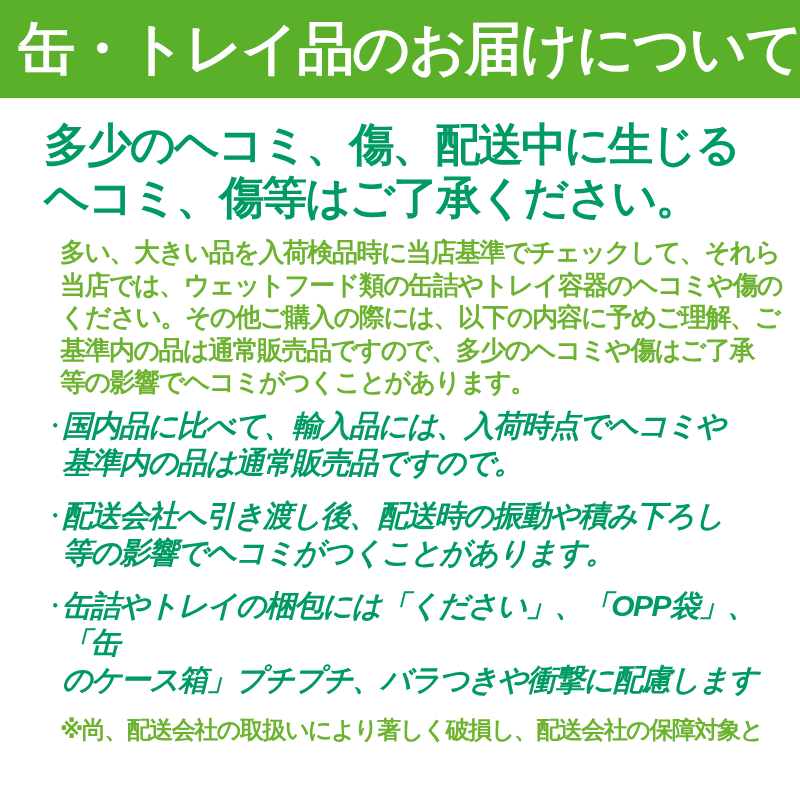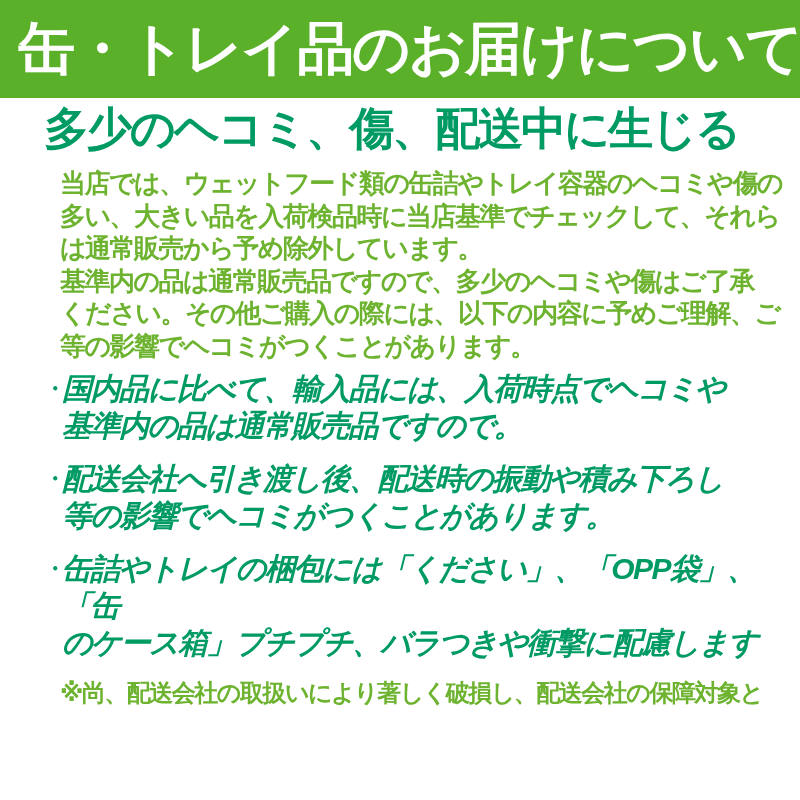--- a/index.html
+++ b/index.html
@@ -25,21 +25,21 @@
   }
   .banner h1 {
     color: var(--banner-fg);
     font-size: 57px;
     font-weight: 800;
     letter-spacing: -2px;
     white-space: nowrap;
   }
 
   .subheading {
-    padding: 4px 0 0 44px;
+    padding: 20px 0 0 44px;
     color: var(--teal);
     font-size: 45px;
     font-weight: 800;
     letter-spacing: -2px;
     line-height: 53px;
   }
 
   .intro {
     margin-top: 12px;
     padding-left: 60px;
@@ -85,28 +85,28 @@
 <body>
 
 <div class="page">
 
   <header class="banner">
     <h1>缶・トレイ品のお届けについて</h1>
   </header>
 
   <section class="subheading">
     <div>多少のヘコミ、傷、配送中に生じる</div>
+    <div>ヘコミ、傷等はご了承ください。</div>
   </section>
 
   <section class="intro">
+    <div>多い、大きい品を入荷検品時に当店基準でチェックして、それら</div>
     <div>当店では、ウェットフード類の缶詰やトレイ容器のヘコミや傷の</div>
-    <div>多い、大きい品を入荷検品時に当店基準でチェックして、それら</div>
-    <div>は通常販売から予め除外しています。</div>
+    <div>ください。その他ご購入の際には、以下の内容に予めご理解、ご</div>
     <div>基準内の品は通常販売品ですので、多少のヘコミや傷はご了承</div>
-    <div>ください。その他ご購入の際には、以下の内容に予めご理解、ご</div>
     <div>等の影響でヘコミがつくことがあります。</div>
   </section>
 
   <section class="bullets">
 
     <div class="bullet">
       <span class="marker">・</span>
       <div class="bullet-lines">
         <div>国内品に比べて、輸入品には、入荷時点でヘコミや</div>
         <div>基準内の品は通常販売品ですので。</div>

